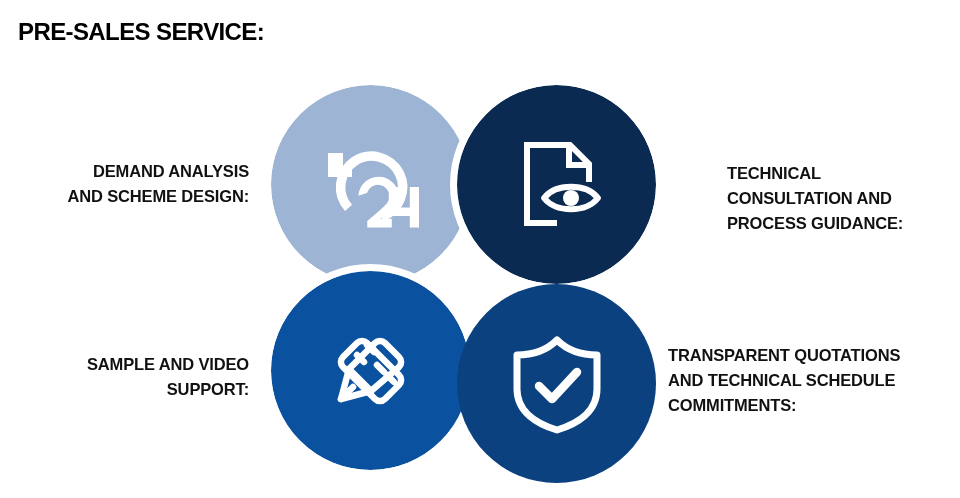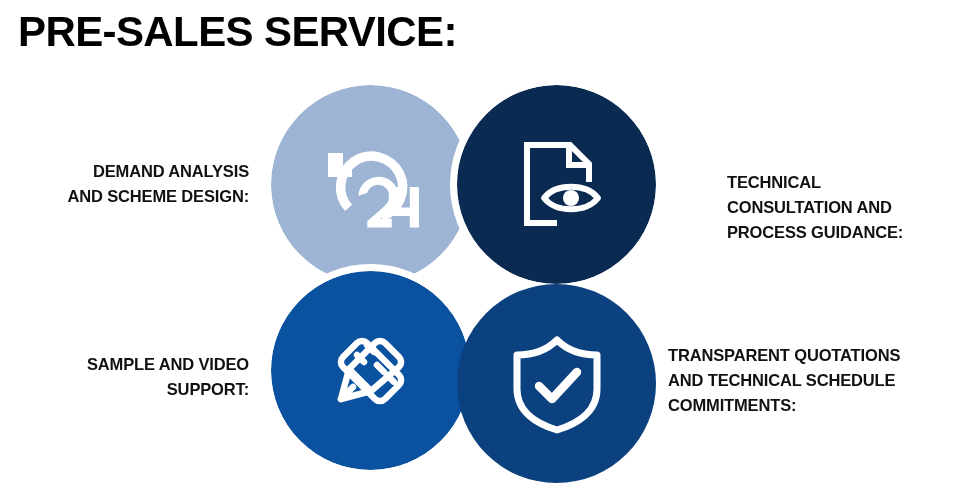--- a/index.html
+++ b/index.html
@@ -14,21 +14,21 @@
     overflow: hidden;
     font-family: "Liberation Sans", sans-serif;
     -webkit-font-smoothing: antialiased;
   }
 
   
   #page-title {
     position: absolute;
     left: 18px;
     top: 11px;
-    font-size: 42px;
+    font-size: 24px;
     font-weight: bold;
     letter-spacing: -0.6px;
     color: #000000;
     white-space: nowrap;
     line-height: 42px;
   }
 
   
   #circle-cluster {
     position: absolute;
@@ -90,21 +90,21 @@
     color: #111111;
     line-height: 25px;
     letter-spacing: -0.15px;
     white-space: pre-line;
   }
   .label-left  { text-align: right; }
   .label-right { text-align: left;  }
 
   #label-demand    { right: 711px; top: 159px; width: 260px; }
   #label-sample    { right: 711px; top: 352px; width: 260px; }
-  #label-technical { left: 727px;  top: 170px; width: 233px; }
+  #label-technical { left: 727px;  top: 161px; width: 233px; }
   #label-quotation { left: 668px;  top: 343px; width: 292px; }
 </style>
 </head>
 <body style="background: rgb(255, 255, 255);">
 
 <div id="page-title">PRE-SALES SERVICE:</div>
 
 <div id="circle-cluster">
 
   <div class="petal" id="petal-demand">

